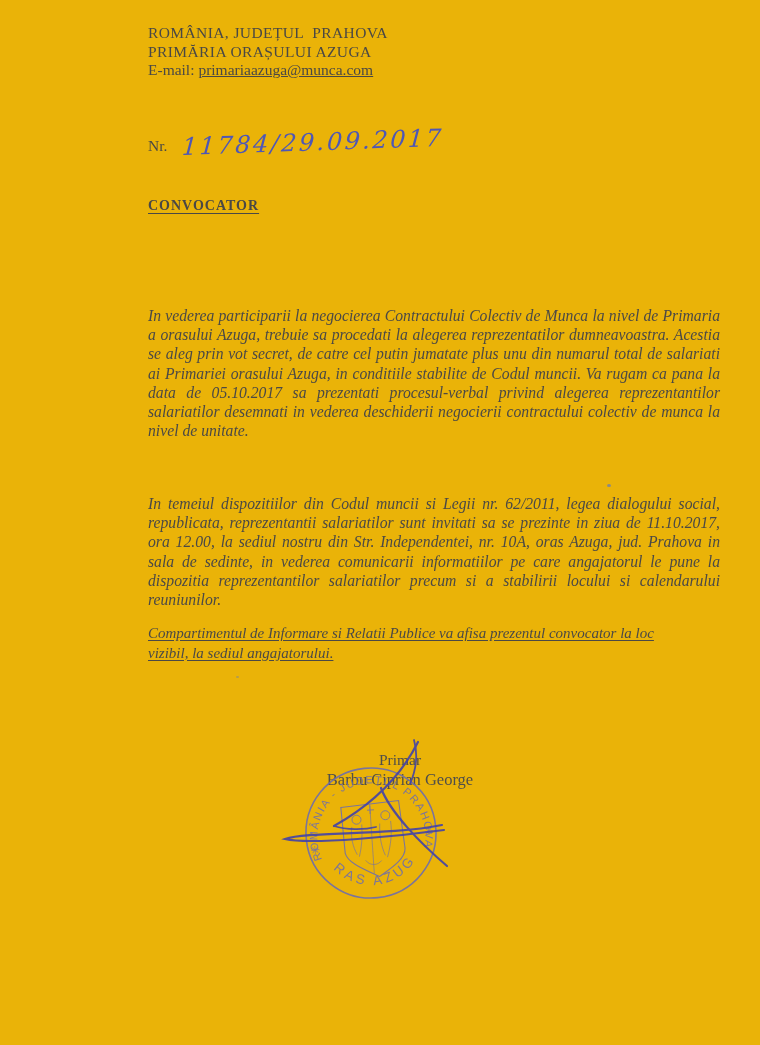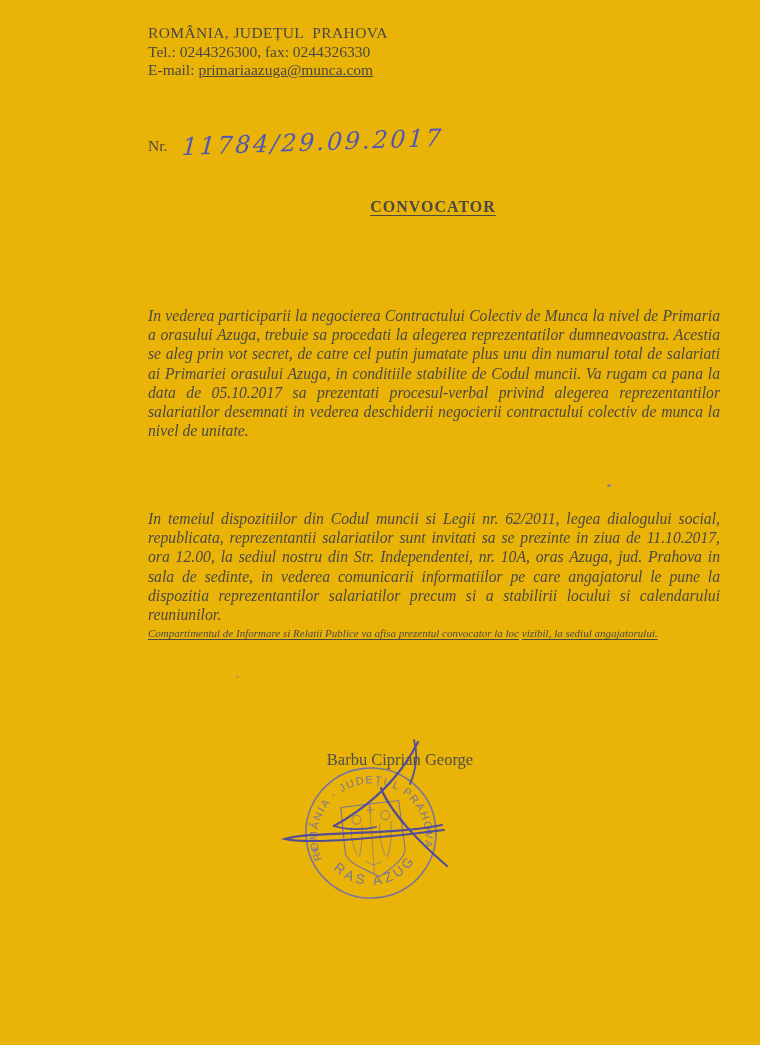--- a/index.html
+++ b/index.html
@@ -13,33 +13,33 @@
   .lh-caps{letter-spacing:0.4px;}
   .email-link{text-decoration:underline;color:#4a4845;}
   .nr-row{position:absolute;left:148px;top:133px;font-size:15.5px;}
   .nr-hand{
     display:inline-block;color:#4e57b6;font-size:24px;font-style:italic;
     font-family:"DejaVu Serif",serif;letter-spacing:2.5px;
     transform:rotate(-2deg) skewX(-6deg);transform-origin:left bottom;
     margin-left:14px;vertical-align:-4px;
   }
   .doc-title{
-    position:absolute;left:148px;top:198px;width:570px;text-align:center;
-    font-weight:bold;font-size:16px;letter-spacing:1px;
+    position:absolute;left:148px;top:198px;width:570px;
+    font-weight:bold;font-size:14px;letter-spacing:1px;
   }
   .doc-title span{text-decoration:underline;text-underline-offset:3px;}
   .para{
     position:absolute;left:148px;width:572px;font-size:15.7px;line-height:19.2px;
     text-align:justify;color:#4b4946;font-style:italic;
   }
   .para-1{top:306px;}
-  .para-2{top:509px;}
+  .para-2{top:494px;}
   .notice{
     position:absolute;left:148px;top:624px;width:580px;
-    font-size:11px;line-height:19.5px;font-style:italic;color:#4b4946;
+    font-size:15px;line-height:19.5px;font-style:italic;color:#4b4946;
   }
   .notice div{text-decoration:underline;text-underline-offset:2px;display:inline-block;}
   .sig-block{
     position:absolute;left:290px;top:750px;width:220px;text-align:center;
     font-size:15.5px;line-height:20px;color:#504e4a;
   }
   .sig-name{font-size:16.5px;}
   .stamp-wrap{position:absolute;left:300px;top:762px;width:142px;height:142px;
     transform:rotate(-6deg);opacity:0.88;}
   .ink-wrap{position:absolute;left:268px;top:726px;width:220px;height:165px;}
@@ -47,41 +47,42 @@
   .speck-1{left:607px;top:484px;width:4px;height:3px;}
   .speck-2{left:236px;top:676px;width:3px;height:2px;opacity:.6;}
 </style>
 </head>
 <body>
 
 <div class="page">
 
   <div class="letterhead">
     <div class="lh-line lh-caps">ROMÂNIA, JUDEȚUL  PRAHOVA</div>
-    <div class="lh-line">Tel.: 0244326300, fax: 0244326330</div>
+    <div class="lh-line lh-caps">PRIMĂRIA ORAȘULUI AZUGA</div>
     <div class="lh-line"><span>E-mail: </span><span class="email-link">primariaazuga@munca.com</span></div>
   </div>
 
   <div class="nr-row">
     <span>Nr.</span><span class="nr-hand">11784/29.09.2017</span>
   </div>
 
   <div class="doc-title">
     <span>CONVOCATOR</span>
   </div>
 
   <div class="para para-1">In vederea participarii la negocierea Contractului Colectiv de Munca la nivel de Primaria a orasului Azuga, trebuie sa procedati la alegerea reprezentatilor dumneavoastra. Acestia se aleg prin vot secret, de catre cel putin jumatate plus unu din numarul total de salariati ai Primariei orasului Azuga, in conditiile stabilite de Codul muncii. Va rugam ca pana la data de 05.10.2017 sa prezentati procesul-verbal privind alegerea reprezentantilor salariatilor desemnati in vederea deschiderii negocierii contractului colectiv de munca la nivel de unitate.</div>
   <div class="para para-2">In temeiul dispozitiilor din Codul muncii si Legii nr. 62/2011, legea dialogului social, republicata, reprezentantii salariatilor sunt invitati sa se prezinte in ziua de 11.10.2017, ora 12.00, la sediul nostru din Str. Independentei, nr. 10A, oras Azuga, jud. Prahova in sala de sedinte, in vederea comunicarii informatiilor pe care angajatorul le pune la dispozitia reprezentantilor salariatilor precum si a stabilirii locului si calendarului reuniunilor.</div>
 
   <div class="notice">
     <div>Compartimentul de Informare si Relatii Publice va afisa prezentul convocator la loc</div>
     <div>vizibil, la sediul angajatorului.</div>
   </div>
 
   <div class="sig-block">
+    <div>Primar</div>
     <div class="sig-name">Barbu Ciprian George</div>
   </div>
 
   <div class="stamp-wrap">
     <svg width="142" height="142" viewBox="0 0 142 142">
       <defs>
         <path id="arcTop" d="M 19,90 A 54,54 0 1 1 123,90" fill="none"></path>
         <path id="arcBottom" d="M 26,97 A 52,52 0 0 0 116,97" fill="none"></path>
       </defs>
       <circle cx="71" cy="71" r="65" fill="none" stroke="#6c6cb0" stroke-width="1.6"></circle>

